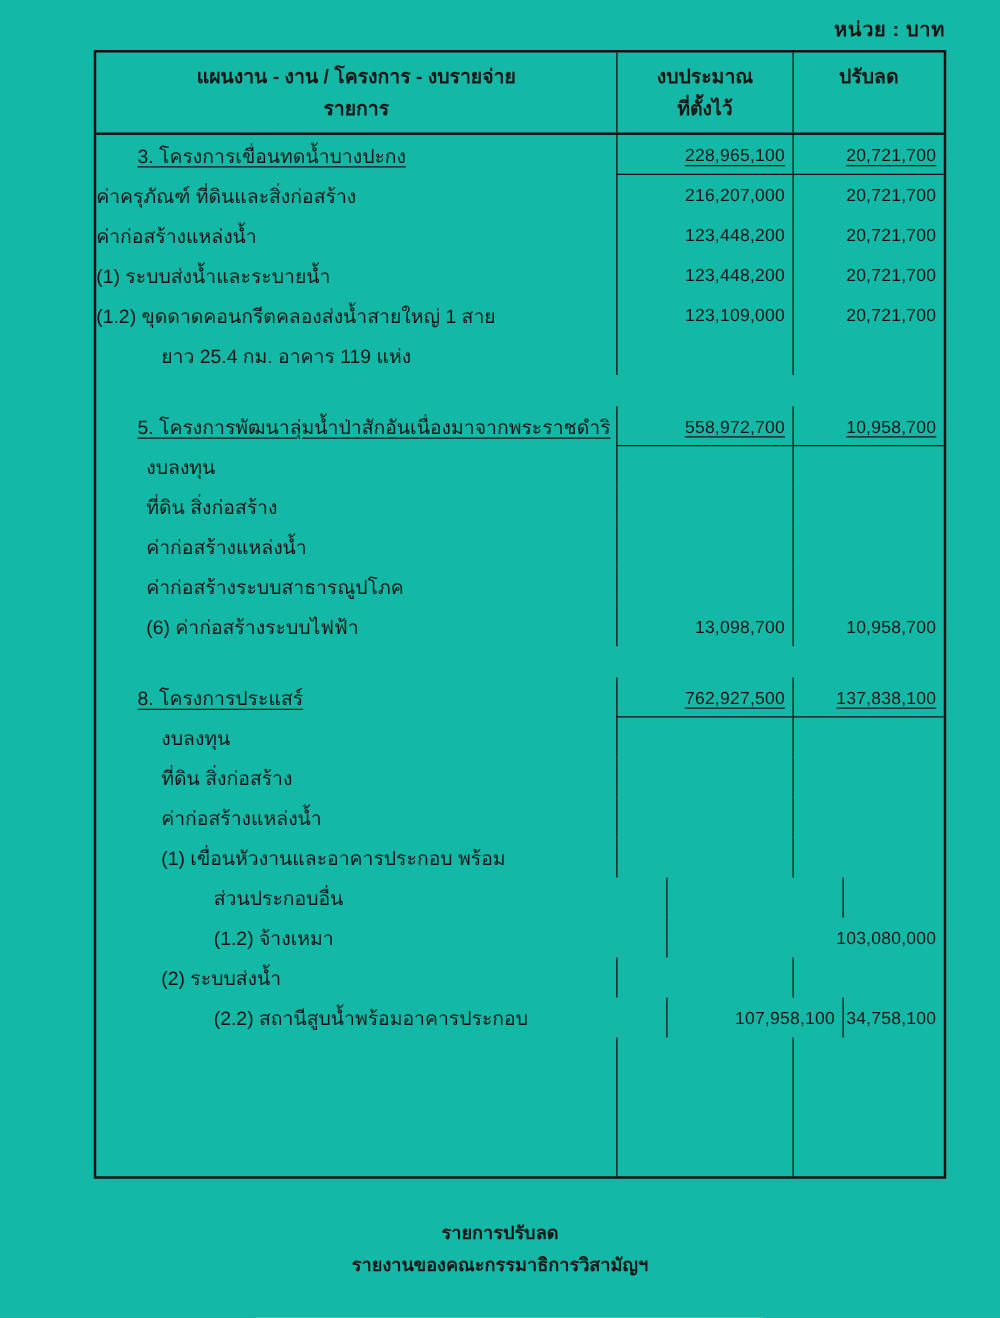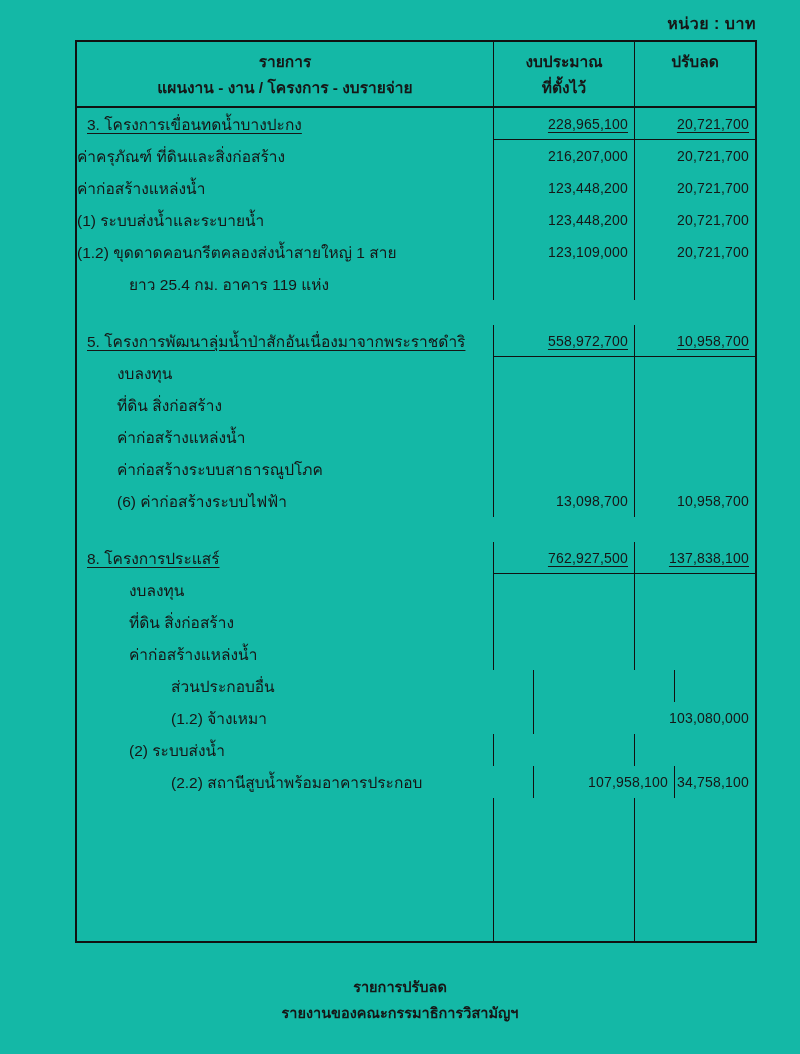--- a/index.html
+++ b/index.html
@@ -110,21 +110,21 @@
     align-items: center;
     justify-content: flex-end;
     padding-right: 6px;
     font-size: 14px;
     letter-spacing: 0.2px;
   }
 
   
   .row.section .c2, .row.section .c3 { border-bottom: 1.5px solid #111; }
   .row.section .row-text,
-  .row.section .amount { text-decoration: underline; text-underline-offset: 3px; }
+  .row.section .amount { text-decoration: underline; text-underline-offset: 3px; margin-left: 23px; }
 
   
   .ind0 { padding-left: 10px; }
   .ind1 { }
   .ind2 { padding-left: 40px; }
   .ind3 { padding-left: 52px; }
   .ind4 { padding-left: 54px; margin-left: 40px; }
 
   
   .doc-footer {
@@ -141,22 +141,22 @@
 </head>
 <body>
 
 <div class="page">
 
   <div class="unit-label">หน่วย : บาท</div>
 
   <div class="budget-table">
     <div class="thead">
       <div class="hc1">
+        <div>แผนงาน - งาน / โครงการ - งบรายจ่าย</div>
         <div>รายการ</div>
-        <div>แผนงาน - งาน / โครงการ - งบรายจ่าย</div>
       </div>
       <div class="hc2">
         <div>งบประมาณ</div>
         <div>ที่ตั้งไว้</div>
       </div>
       <div class="hc3">
         <div>ปรับลด</div>
       </div>
     </div>
 
@@ -302,20 +302,27 @@
           <div class="c3"></div>
         </div>
         <div class="row item">
           <div class="c1 ind3">
             <span class="row-text">ค่าก่อสร้างแหล่งน้ำ</span>
           </div>
           <div class="c2"></div>
           <div class="c3"></div>
         </div>
         <div class="row item">
+          <div class="c1 ind3">
+            <span class="row-text">(1) เขื่อนหัวงานและอาคารประกอบ พร้อม</span>
+          </div>
+          <div class="c2"></div>
+          <div class="c3"></div>
+        </div>
+        <div class="row item">
           <div class="c1 ind4">
             <span class="row-text">ส่วนประกอบอื่น</span>
           </div>
           <div class="c2"></div>
           <div class="c3"></div>
         </div>
         <div class="row item">
           <div class="c1 ind4">
             <span class="row-text">(1.2) จ้างเหมา</span>
           </div>

